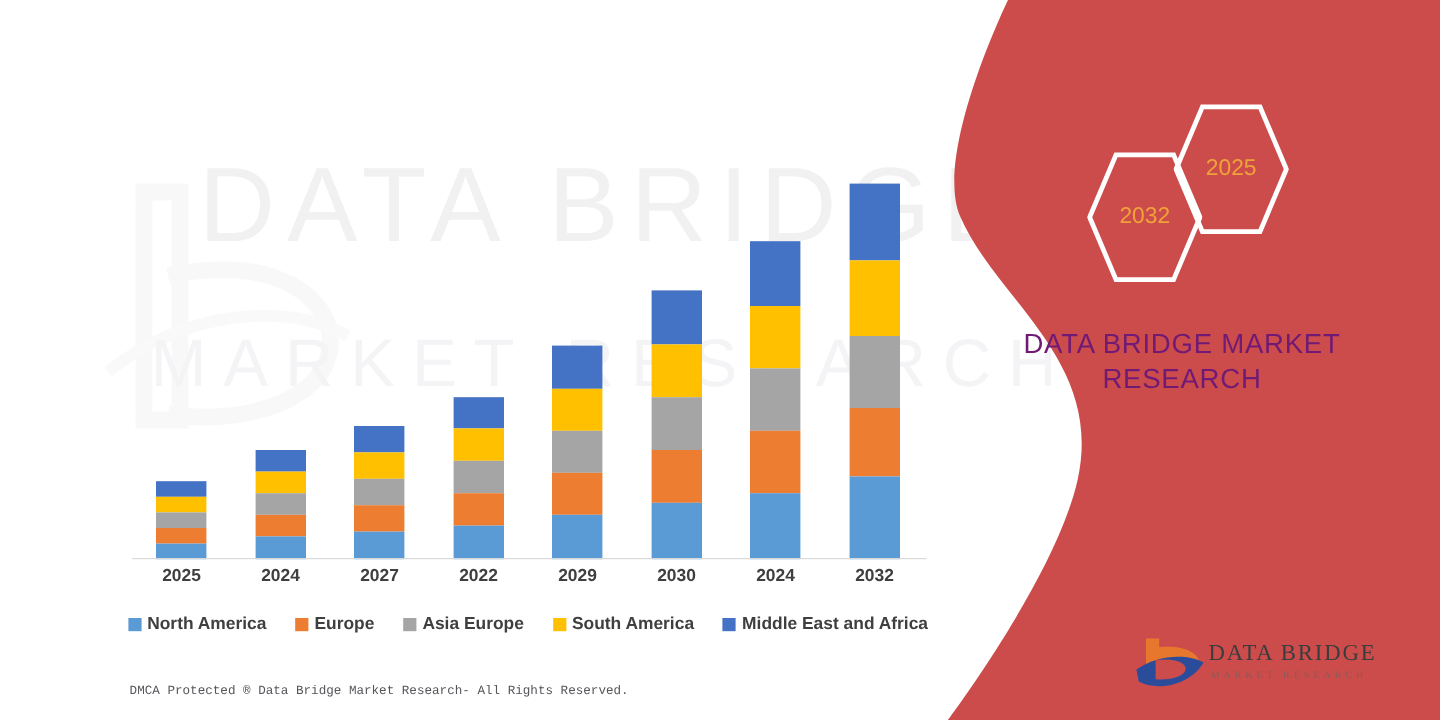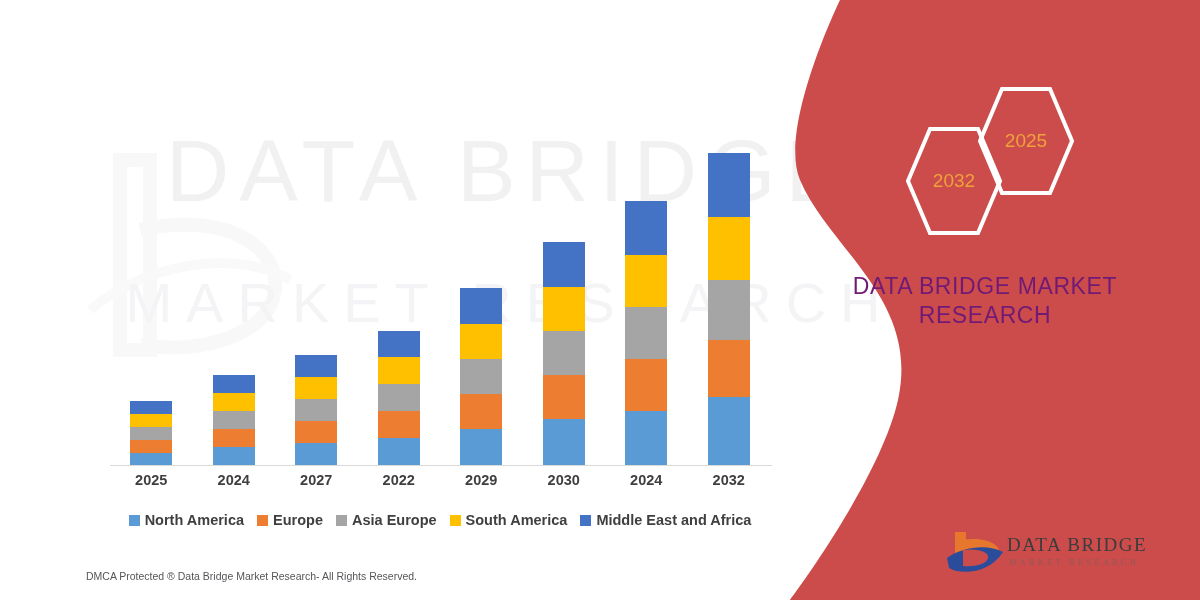--- a/index.html
+++ b/index.html
@@ -58,29 +58,29 @@
     display: flex; justify-content: space-around; z-index: 3;
   }
   .xlabel {
     width: 80px; text-align: center;
     font-size: 14.5px; font-weight: bold; color: #3f3f3f;
   }
 
   .legend {
     position: absolute; left: 110px; top: 512px; width: 660px;
     display: flex; align-items: center; justify-content: center;
-    gap: 13px; z-index: 3;
+    gap: 24px; z-index: 3;
   }
   .legend-item { display: flex; align-items: center; gap: 5px; }
   .legend-swatch { width: 11px; height: 11px; display: inline-block; }
   .legend-label { font-size: 14.5px; font-weight: bold; color: #3f3f3f; white-space: nowrap; }
 
   .footer-left {
-    position: absolute; left: 86px; top: 570px;
-    font-family: Liberation Sans, sans-serif;
+    position: absolute; left: 108px; top: 570px;
+    font-family: Liberation Mono, monospace;
     font-size: 10.5px; color: #55565a; z-index: 4; text-align: right;
   }
   .footer-source {
     position: absolute; left: 428px; top: 570px;
     font-family: "Liberation Serif", serif;
     font-size: 10.5px; color: #55565a; z-index: 4;
   }
 
   
   .red-panel {

